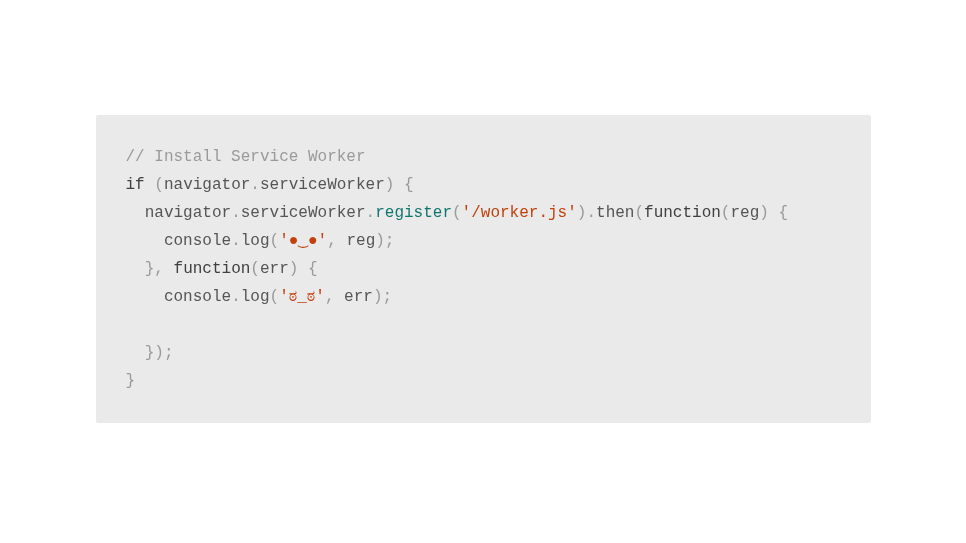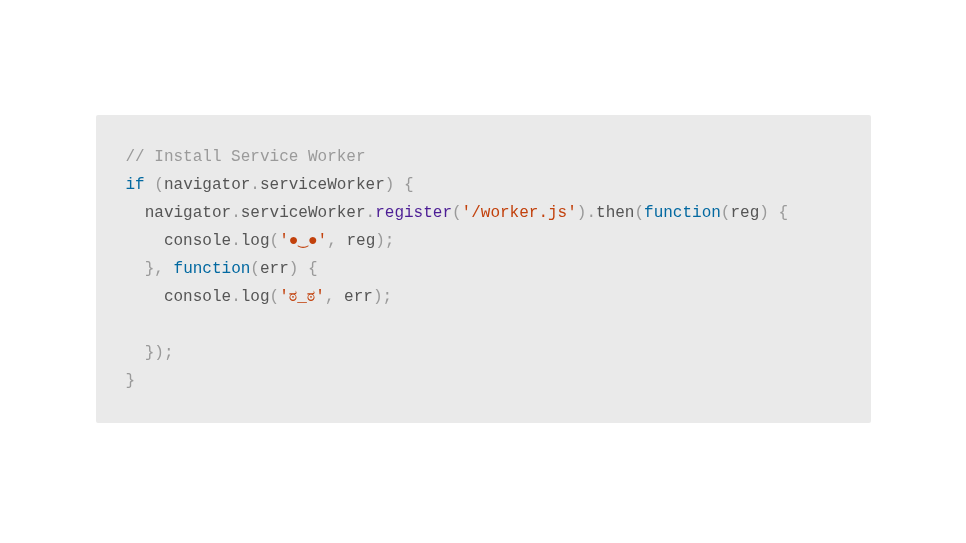--- a/index.html
+++ b/index.html
@@ -18,24 +18,24 @@
     padding: 28px 30px 28px 30px;
     border-radius: 2px;
     font-family: "SFMono-Regular", Consolas, "Liberation Mono", Menlo, monospace;
     font-size: 16px;
     line-height: 1.75;
     color: #555555;
     white-space: pre;
     overflow: hidden;
   }
   .c-comment { color: #9a9a9a; margin-top: 12px; }
-  .c-keyword { color: #0369a1; }
+  .c-keyword { color: #404040; }
   .c-plain   { color: #555555; margin-top: 17px; }
   .c-punc    { color: #9a9a9a; }
-  .c-method  { color: #4c1d95; }
+  .c-method  { color: #0f766e; }
   .c-string  { color: #c2410c; }
 </style>
 </head>
 <body>
 
 <pre class="code-block"><span><span class="c-comment">// Install Service Worker</span></span>
 <span><span class="c-keyword">if</span><span class="c-plain"> </span><span class="c-punc">(</span><span class="c-plain">navigator</span><span class="c-punc">.</span><span class="c-plain">serviceWorker</span><span class="c-punc">)</span><span class="c-plain"> </span><span class="c-punc">{</span></span>
 <span><span class="c-plain">  </span><span class="c-plain">navigator</span><span class="c-punc">.</span><span class="c-plain">serviceWorker</span><span class="c-punc">.</span><span class="c-method">register</span><span class="c-punc">(</span><span class="c-string">'/worker.js'</span><span class="c-punc">)</span><span class="c-punc">.</span><span class="c-plain">then</span><span class="c-punc">(</span><span class="c-keyword">function</span><span class="c-punc">(</span><span class="c-plain">reg</span><span class="c-punc">)</span><span class="c-plain"> </span><span class="c-punc">{</span></span>
 <span><span class="c-plain">    </span><span class="c-plain">console</span><span class="c-punc">.</span><span class="c-plain">log</span><span class="c-punc">(</span><span class="c-string">'●‿●'</span><span class="c-punc">,</span><span class="c-plain"> </span><span class="c-plain">reg</span><span class="c-punc">)</span><span class="c-punc">;</span></span>
 <span><span class="c-plain">  </span><span class="c-punc">}</span><span class="c-punc">,</span><span class="c-plain"> </span><span class="c-keyword">function</span><span class="c-punc">(</span><span class="c-plain">err</span><span class="c-punc">)</span><span class="c-plain"> </span><span class="c-punc">{</span></span>

